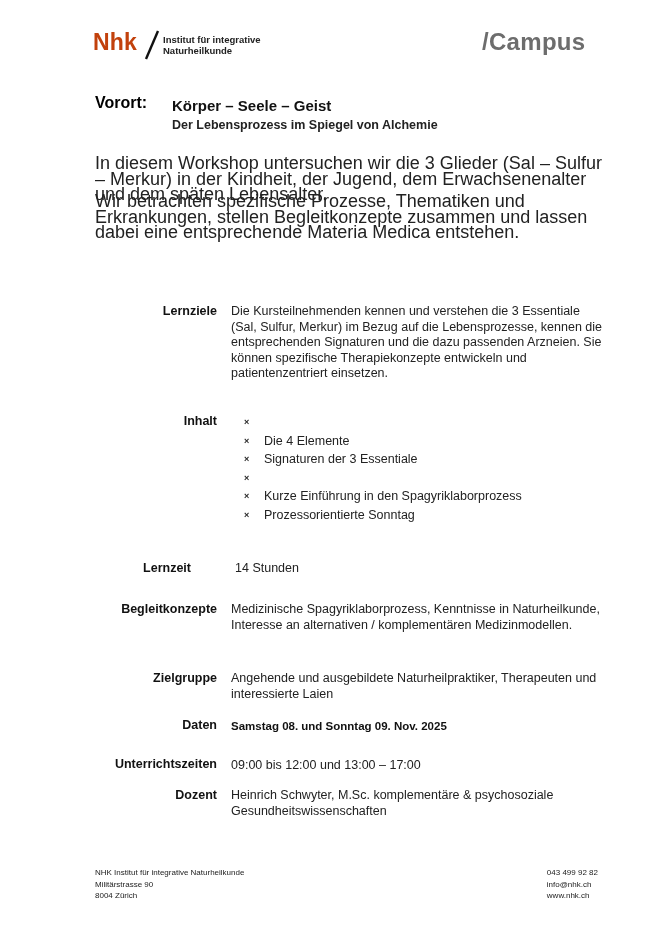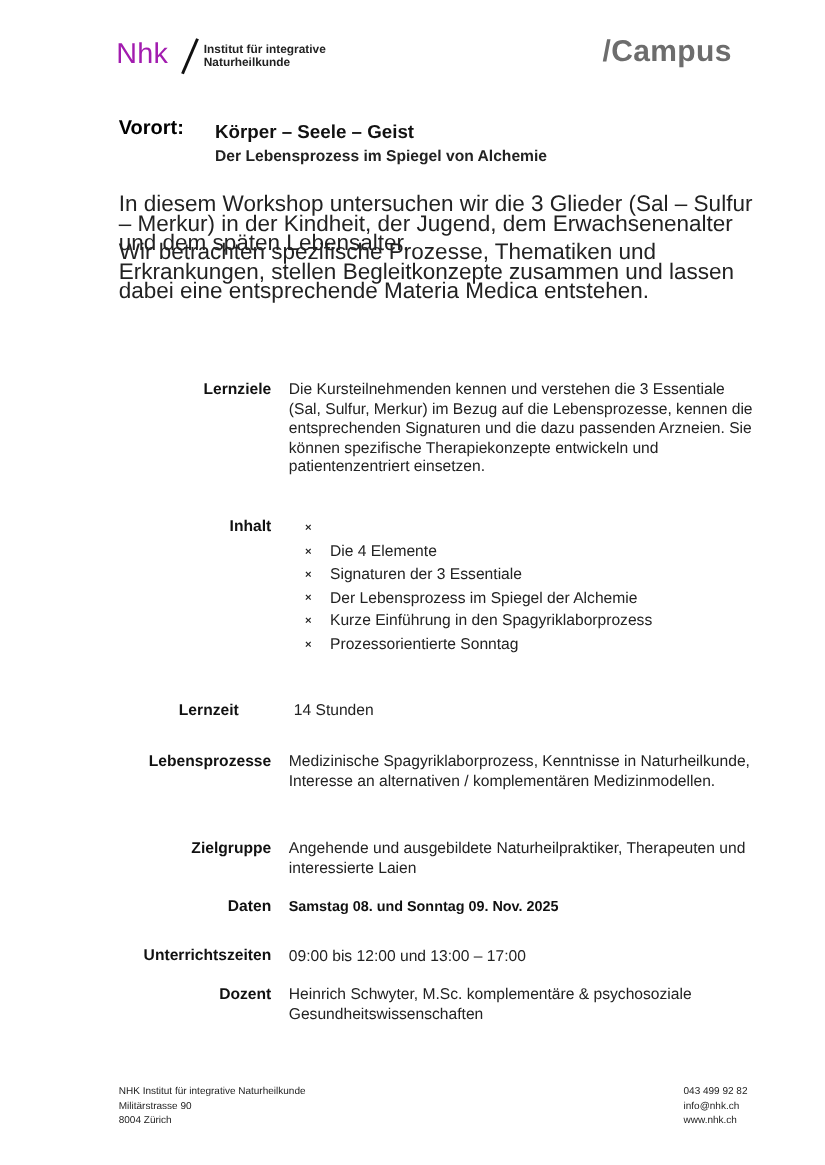--- a/index.html
+++ b/index.html
@@ -3,21 +3,21 @@
 <meta charset="utf-8">
 <style>
   html, body { margin: 0; padding: 0; background: #ffffff; }
   body {
     width: 660px; height: 932px; position: relative; overflow: hidden;
     font-family: "Liberation Sans", sans-serif; color: #111;
   }
   .abs { position: absolute; }
 
   
-  .logo-nhk { left: 93px; top: 31px; font-size: 23px; font-weight: normal; letter-spacing: 0.2px; color: #a21caf; line-height: 1; }
+  .logo-nhk { left: 93px; top: 31px; font-size: 23px; font-weight: bold; letter-spacing: 0.2px; color: #c2410c; line-height: 1; }
   .logo-slash { left: 144px; top: 30px; width: 16px; height: 30px; }
   .logo-inst { left: 163px; top: 34px; font-size: 9.5px; font-weight: bold; line-height: 11px; color: #222; }
   .campus { left: 482px; top: 30px; font-size: 24px; font-weight: bold; color: #6d6d6d; line-height: 1; letter-spacing: 0.3px; }
 
   
   .title-prefix { left: 95px; top: 95px; font-size: 16px; font-weight: bold; color: #000; line-height: 1; }
   .title-main { left: 172px; top: 98px; font-size: 15px; font-weight: bold; color: #111; line-height: 1; }
   .title-sub { left: 172px; top: 119px; font-size: 12.5px; font-weight: bold; color: #222; line-height: 1; }
 
   
@@ -90,36 +90,35 @@
   <li>
       <span class="bullet">×</span>
       <span>Die 4 Elemente</span>
     </li>
   <li>
       <span class="bullet">×</span>
       <span>Signaturen der 3 Essentiale</span>
     </li>
   <li>
       <span class="bullet">×</span>
-      <span>Der Lebensprozess im Spiegel der Alchemie</span>
     </li>
   <li>
       <span class="bullet">×</span>
       <span>Kurze Einführung in den Spagyriklaborprozess</span>
     </li>
   <li>
       <span class="bullet">×</span>
       <span>Prozessorientierte Sonntag</span>
     </li>
 </ul>
 
 <div class="abs label lbl-lernzeit">Lernzeit</div>
 <div class="abs value val-lernzeit">14 Stunden</div>
 
-<div class="abs label lbl-voraus">Lebensprozesse</div>
+<div class="abs label lbl-voraus">Begleitkonzepte</div>
 <div class="abs value val-voraus">Medizinische Spagyriklaborprozess, Kenntnisse in Naturheilkunde, Interesse an alternativen / komplementären Medizinmodellen.</div>
 
 <div class="abs label lbl-ziel">Zielgruppe</div>
 <div class="abs value val-ziel">Angehende und ausgebildete Naturheilpraktiker, Therapeuten und interessierte Laien</div>
 
 <div class="abs label lbl-daten">Daten</div>
 <div class="abs value val-daten">Samstag 08. und Sonntag 09. Nov. 2025</div>
 
 <div class="abs label lbl-zeiten">Unterrichtszeiten</div>
 <div class="abs value val-zeiten">09:00 bis 12:00 und 13:00 – 17:00</div>

